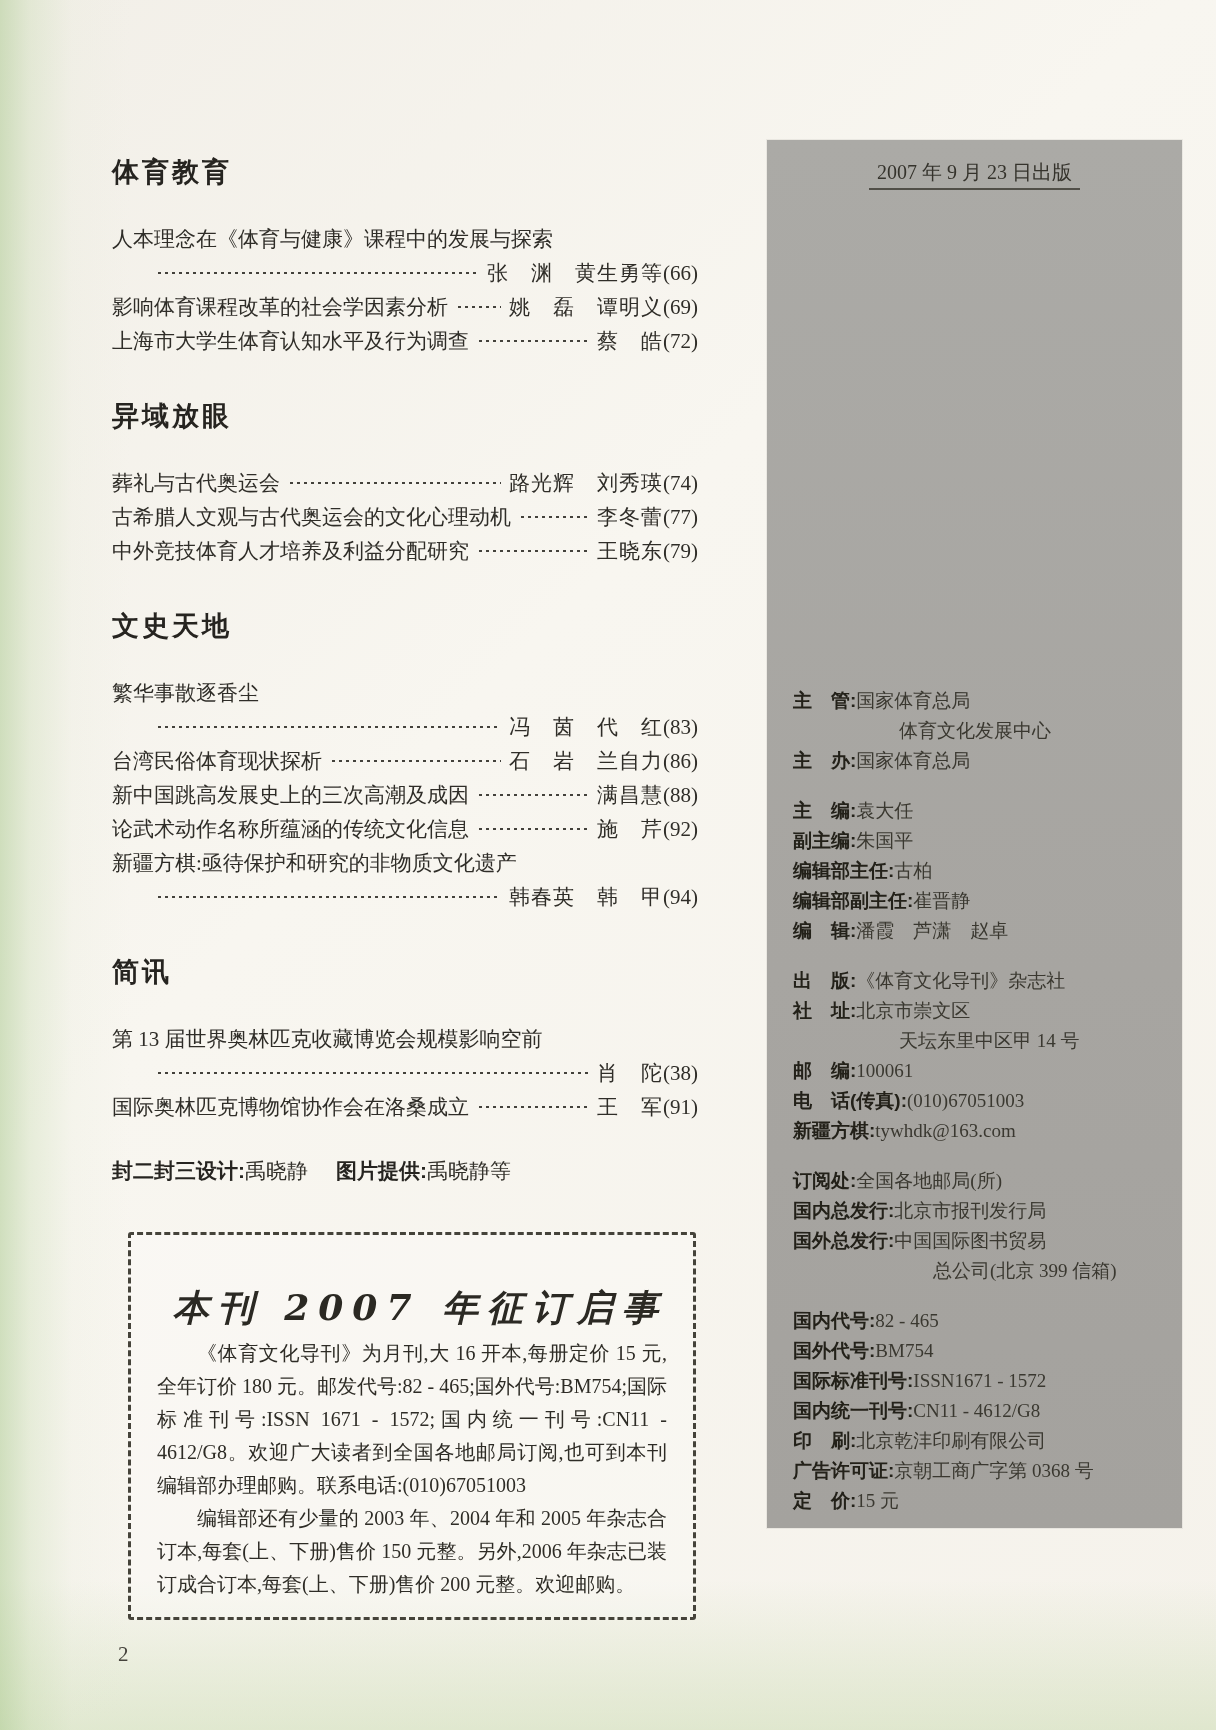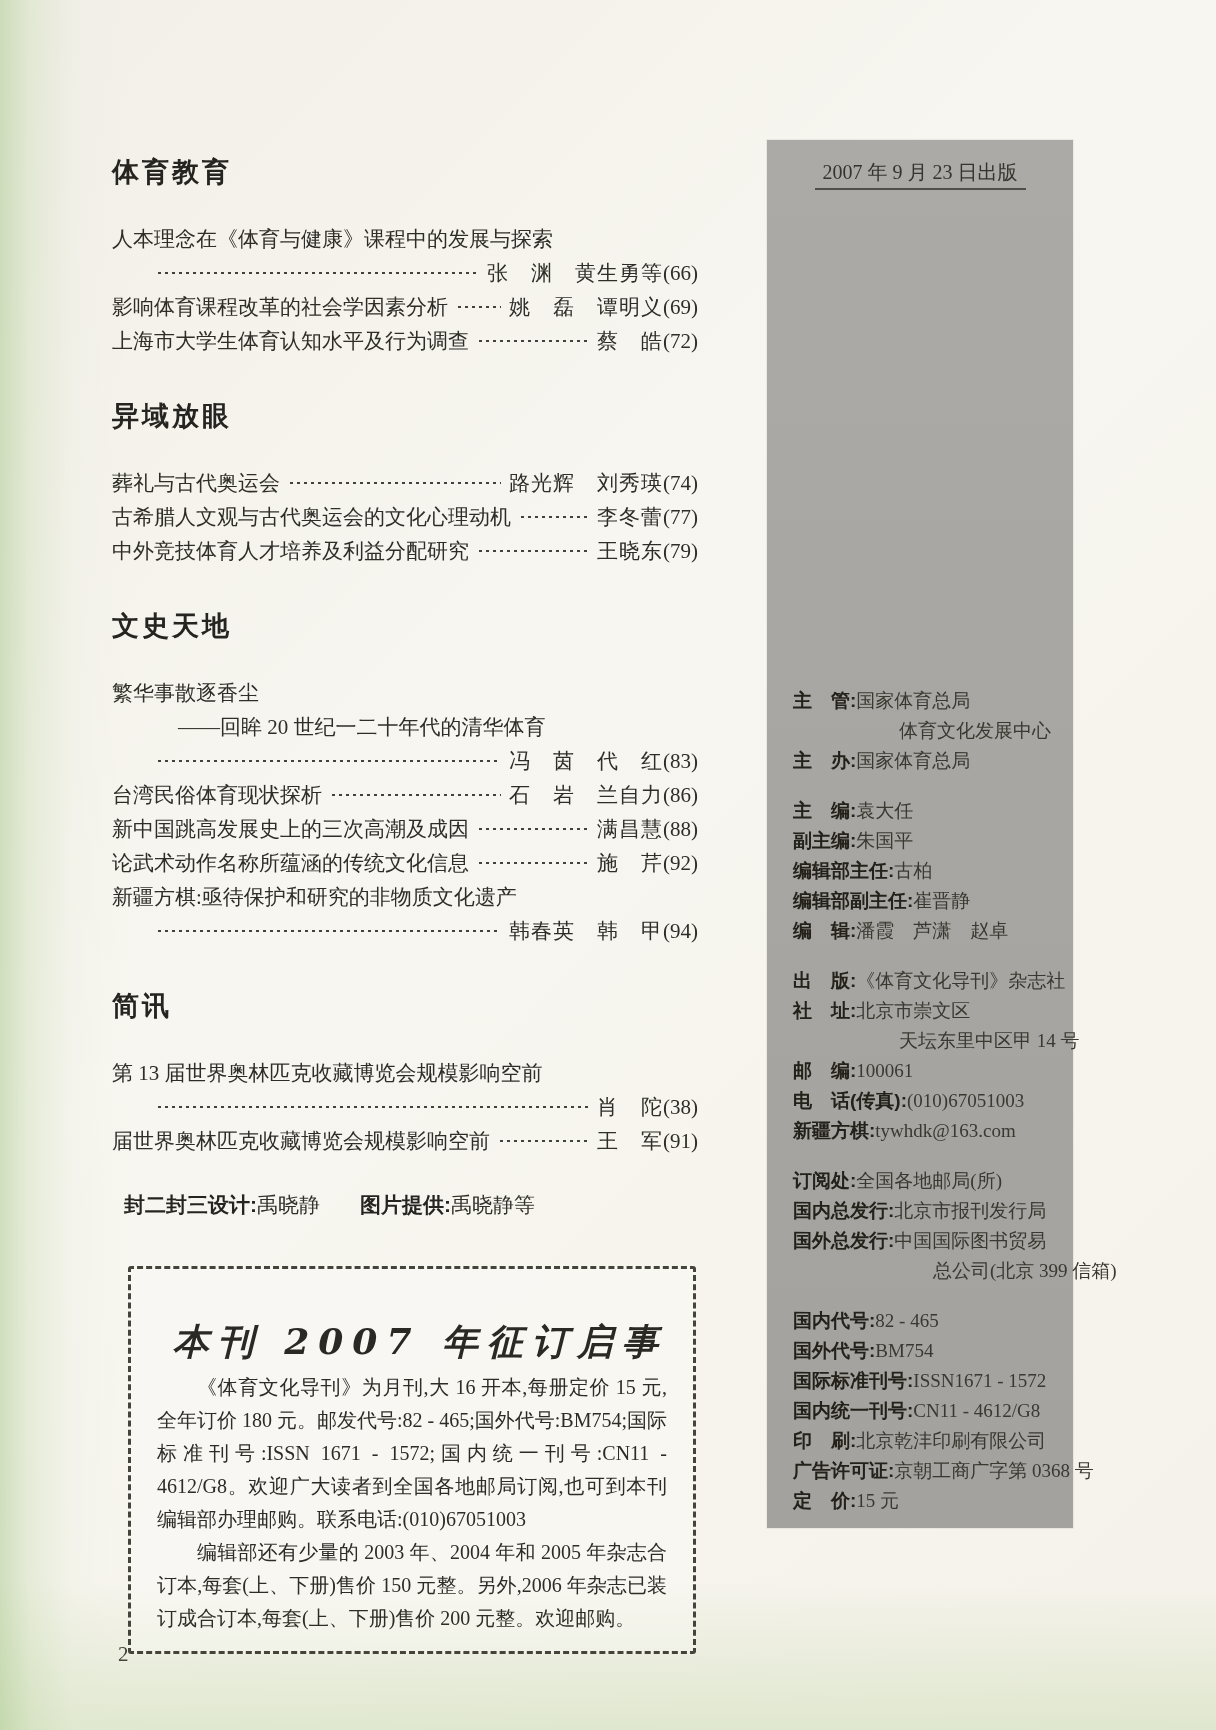--- a/index.html
+++ b/index.html
@@ -29,21 +29,21 @@
   .eauthors { white-space:nowrap; letter-spacing:1px; }
   .epage { white-space:nowrap; }
   .dots {
     flex:1 1 auto; min-width:18px; height:6px; align-self:center;
     margin:0 8px 0 8px;
     background-image:radial-gradient(circle, #43413b 1.2px, rgba(0,0,0,0) 1.5px);
     background-size:7px 6px; background-repeat:repeat-x; background-position:left center;
   }
 
   .credits { margin-top:30px; font-size:21px; line-height:34px; }
-  .c-label { font-family:"Liberation Sans", sans-serif; font-weight:bold; color:#262420;margin-left:12px; }
+  .c-label { font-family:"Liberation Sans", sans-serif; font-weight:bold; color:#262420; }
   .c-value { color:#33312b; }
   .c-gap { display:inline-block; width:28px; }
 
   .notice {
     box-sizing:border-box; width:568px; margin:44px 0 0 16px;
     border:3px dashed #45433a; border-radius:3px;
     padding:12px 26px 16px 26px; background:rgba(255,255,255,0.25);
   }
   .notice-title {
     text-align:right; font-family:"DejaVu Serif", serif;
@@ -52,21 +52,21 @@
   }
   .notice p {
     margin:0; font-size:20px; line-height:33px; text-align:justify;
     text-indent:2em; color:#2e2c26;
   }
 
   .page-num { position:absolute; left:118px; top:1642px; font-size:21px; color:#45433c; }
 
   
   .sidebar {
-    position:absolute; left:767px; top:140px; width:306px; height:1388px;
+    position:absolute; left:767px; top:140px; width:415px; height:1388px;
     box-sizing:border-box; padding:18px 0 0 0;
     background:linear-gradient(180deg,#abaaa6 0%, #a7a5a1 60%, #a4a29e 100%);
     box-shadow:0 0 0 1px rgba(0,0,0,0.05);
   }
   .pub-date { text-align:center; font-size:20px; color:#35332c; line-height:28px; }
   .pub-date span { border-bottom:2px solid #514f48; padding:0 8px 5px 8px; }
   .sb-content {
     margin-top:500px; padding:0 14px 0 26px;
     font-size:19px; color:#34322b;
   }
@@ -124,21 +124,20 @@
         <span class="etitle">中外竞技体育人才培养及利益分配研究</span>
         <span class="dots"></span>
         <span class="eauthors">王晓东</span>
         <span class="epage">(79)</span>
       </div>
     </div>
 
     <div class="sec-heading">文史天地</div>
     <div>
       <div class="title-line">繁华事散逐香尘</div>
-      <div class="title-line subtitle">——回眸 20 世纪一二十年代的清华体育</div>
       <div class="entry cont">
         <span class="dots"></span>
         <span class="eauthors">冯　茵　代　红</span>
         <span class="epage">(83)</span>
       </div>
       <div class="entry">
         <span class="etitle">台湾民俗体育现状探析</span>
         <span class="dots"></span>
         <span class="eauthors">石　岩　兰自力</span>
         <span class="epage">(86)</span>
@@ -165,21 +164,21 @@
 
     <div class="sec-heading">简讯</div>
     <div>
       <div class="title-line">第 13 届世界奥林匹克收藏博览会规模影响空前</div>
       <div class="entry cont">
         <span class="dots"></span>
         <span class="eauthors">肖　陀</span>
         <span class="epage">(38)</span>
       </div>
       <div class="entry">
-        <span class="etitle">届世界奥林匹克收藏博览会规模影响空前</span>
+        <span class="etitle">国际奥林匹克博物馆协作会在洛桑成立</span>
         <span class="dots"></span>
         <span class="eauthors">王　军</span>
         <span class="epage">(91)</span>
       </div>
     </div>
 
     <div class="credits">
       <span class="c-label">封二封三设计:</span><span class="c-value">禹晓静</span><span class="c-gap"></span><span class="c-label">图片提供:</span><span class="c-value">禹晓静等</span>
     </div>
 

